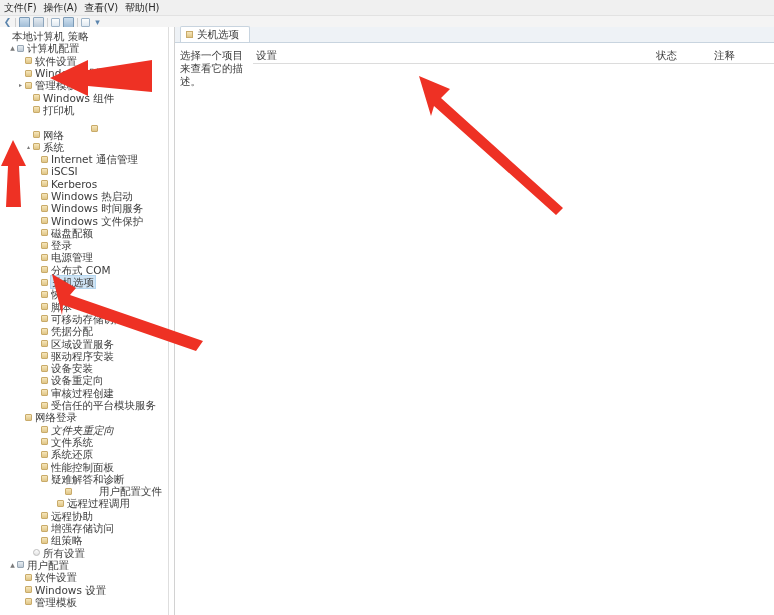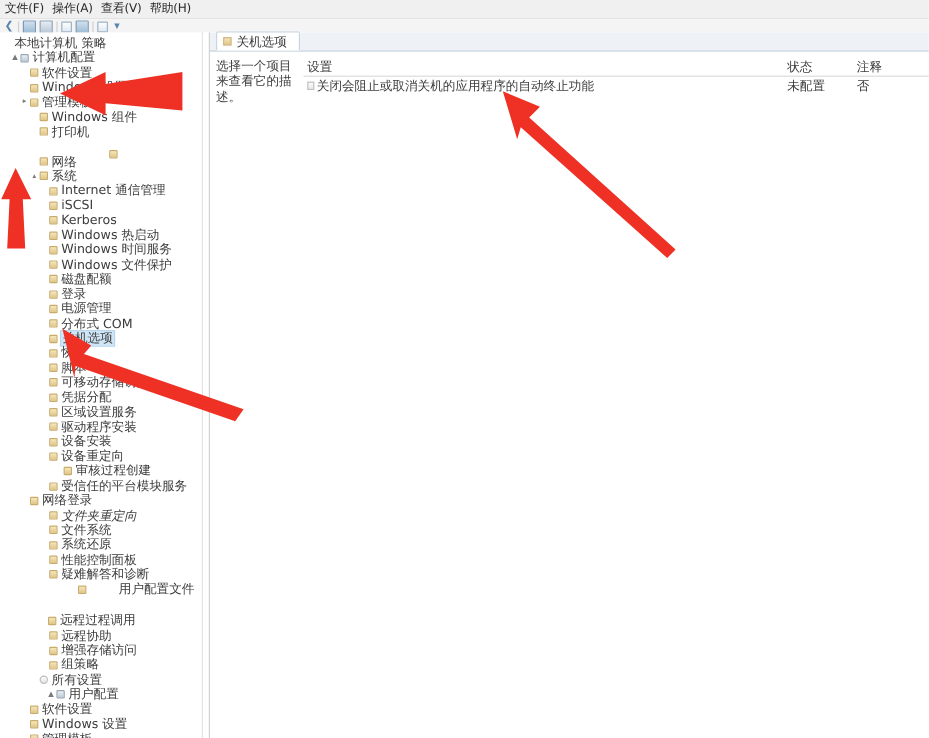--- a/index.html
+++ b/index.html
@@ -423,21 +423,21 @@
       <div class="node lvl3" style="padding-left: 32px;">
         <span class="expander"></span>
         <span class="ico"></span>
         <span class="lbl">设备安装</span>
       </div>
       <div class="node lvl3" style="padding-left: 32px;">
         <span class="expander"></span>
         <span class="ico"></span>
         <span class="lbl">设备重定向</span>
       </div>
-      <div class="node lvl3" style="padding-left: 44px; font-family: Liberation Serif, serif;">
+      <div class="node lvl3" style="padding-left: 32px;">
         <span class="expander"></span>
         <span class="ico"></span>
         <span class="lbl">审核过程创建</span>
       </div>
       <div class="node lvl3" style="padding-left: 32px;">
         <span class="expander"></span>
         <span class="ico"></span>
         <span class="lbl">受信任的平台模块服务</span>
       </div>
       <div class="node lvl3" style="padding-left: 16px;">
@@ -468,21 +468,21 @@
       <div class="node lvl3" style="padding-left: 32px;">
         <span class="expander"></span>
         <span class="ico"></span>
         <span class="lbl">疑难解答和诊断</span>
       </div>
       <div class="node lvl3" style="padding-left: 32px; gap: 24px;">
         <span class="expander"></span>
         <span class="ico"></span>
         <span class="lbl">用户配置文件</span>
       </div>
-      <div class="node lvl3" style="padding-left: 31px; margin-top: 14px;">
+      <div class="node lvl3" style="padding-left: 48px;">
         <span class="expander"></span>
         <span class="ico"></span>
         <span class="lbl">远程过程调用</span>
       </div>
       <div class="node lvl3" style="padding-left: 32px;">
         <span class="expander"></span>
         <span class="ico"></span>
         <span class="lbl">远程协助</span>
       </div>
       <div class="node lvl3" style="padding-left: 32px;">
@@ -493,21 +493,21 @@
       <div class="node lvl3" style="padding-left: 32px;">
         <span class="expander"></span>
         <span class="ico"></span>
         <span class="lbl">组策略</span>
       </div>
       <div class="node lvl3" style="padding-left: 24px;">
         <span class="expander"></span>
         <span class="ico all"></span>
         <span class="lbl">所有设置</span>
       </div>
-      <div class="node lvl1" style="padding-left: 8px; margin-left: 30px;">
+      <div class="node lvl1" style="padding-left: 8px;">
         <span class="expander">▲</span>
         <span class="ico pc"></span>
         <span class="lbl">用户配置</span>
       </div>
       <div class="node lvl2" style="padding-left: 16px;">
         <span class="expander"></span>
         <span class="ico"></span>
         <span class="lbl">软件设置</span>
       </div>
       <div class="node lvl2" style="padding-left: 16px;">
@@ -537,28 +537,20 @@
       <div class="desc-col">
         <span>选择一个项目来查看它的描述。</span>
       </div>
 
       <div class="list-col">
         <div class="list-header">
           <span class="col-setting">设置</span>
           <span class="col-state">状态</span>
           <span class="col-comment">注释</span>
         </div>
-        <div id="rows-host">
-            <div class="list-row">
-              <span class="row-ico"></span>
-              <span class="setting-text">关闭会阻止或取消关机的应用程序的自动终止功能</span>
-              <span class="col-state">未配置</span>
-              <span class="col-comment">否</span>
-            </div>
-          </div>
       </div>
     </div>
 
   </div>
 </div>
 
 <svg class="arrows" viewBox="0 0 774 615">
 
   <polygon fill="#ee3124" points="50,78 88,60 88,70 152,60 152,92 88,86 88,96"></polygon>
 

